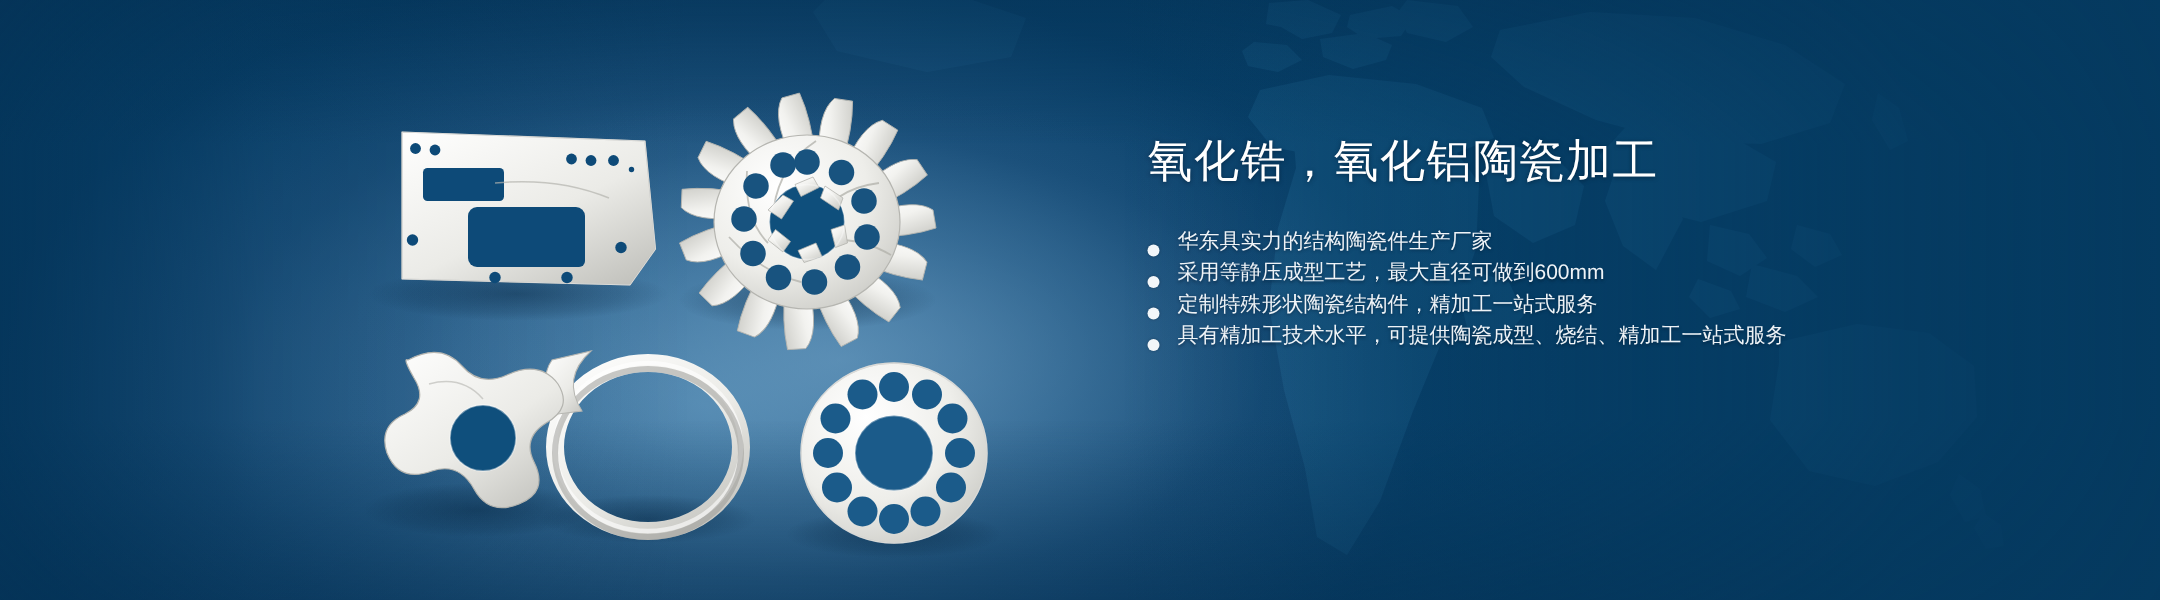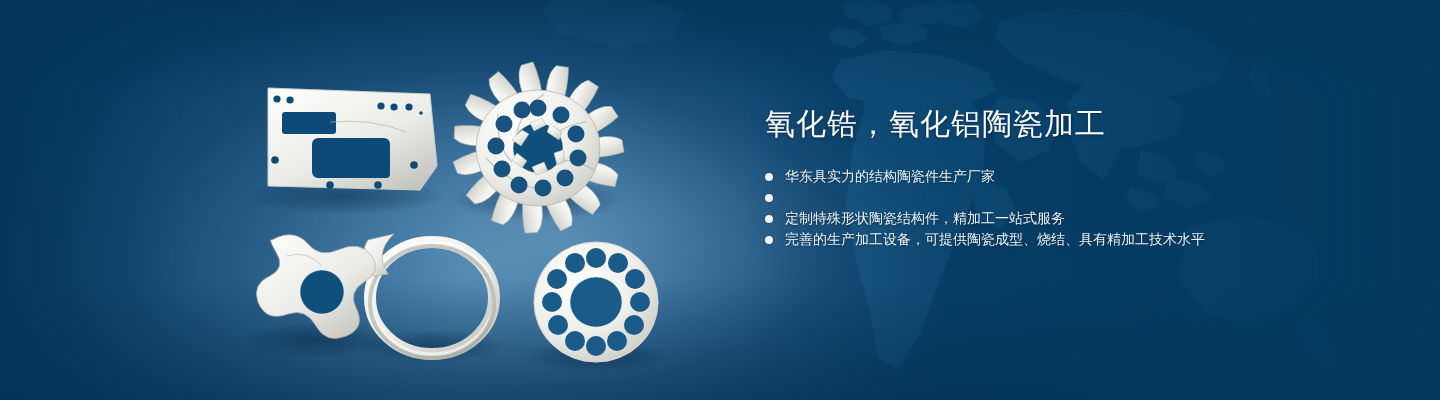--- a/index.html
+++ b/index.html
@@ -82,41 +82,41 @@
     left: 0; top: 0;
     width: 740px;
     height: 400px;
   }
   .parts svg { display:block; width:740px; height:400px; }
 
   
   .copy {
     position: absolute;
     left: 765px;
-    top: 104px;
+    top: 88px;
     width: 640px;
   }
   .headline {
     color: #ffffff;
     font-size: 30px;
     line-height: 40px;
     font-weight: 400;
     letter-spacing: 1px;
     white-space: nowrap;
     text-shadow: 0 1px 3px rgba(0,20,40,0.55);
     margin: 0 0 22px 0;
   }
   .bullets {
     list-style: none;
     margin: 0;
     padding: 0;
   }
   .bullet {
     display: flex;
-    align-items: center;
+    align-items: flex-end;
     height: 21px;
     margin-bottom: 0px;
   }
   .bullet-dot {
     width: 8px;
     height: 8px;
     border-radius: 50%;
     background: #f2f6f9;
     flex: 0 0 8px;
     margin-right: 12px;
@@ -376,25 +376,26 @@
   <div class="copy">
     <h1 class="headline">氧化锆，氧化铝陶瓷加工</h1>
 
     <ul class="bullets">
       <li class="bullet">
         <span class="bullet-dot"></span>
         <span class="bullet-text">华东具实力的结构陶瓷件生产厂家</span>
       </li>
       <li class="bullet">
         <span class="bullet-dot"></span>
+        <span class="bullet-text">采用等静压成型工艺，最大直径可做到600mm</span>
       </li>
       <li class="bullet">
         <span class="bullet-dot"></span>
         <span class="bullet-text">定制特殊形状陶瓷结构件，精加工一站式服务</span>
       </li>
       <li class="bullet">
         <span class="bullet-dot"></span>
-        <span class="bullet-text">完善的生产加工设备，可提供陶瓷成型、烧结、具有精加工技术水平</span>
+        <span class="bullet-text">具有精加工技术水平，可提供陶瓷成型、烧结、精加工一站式服务</span>
       </li>
     </ul>
   </div>
 
 </div>
 
 </body></html>

